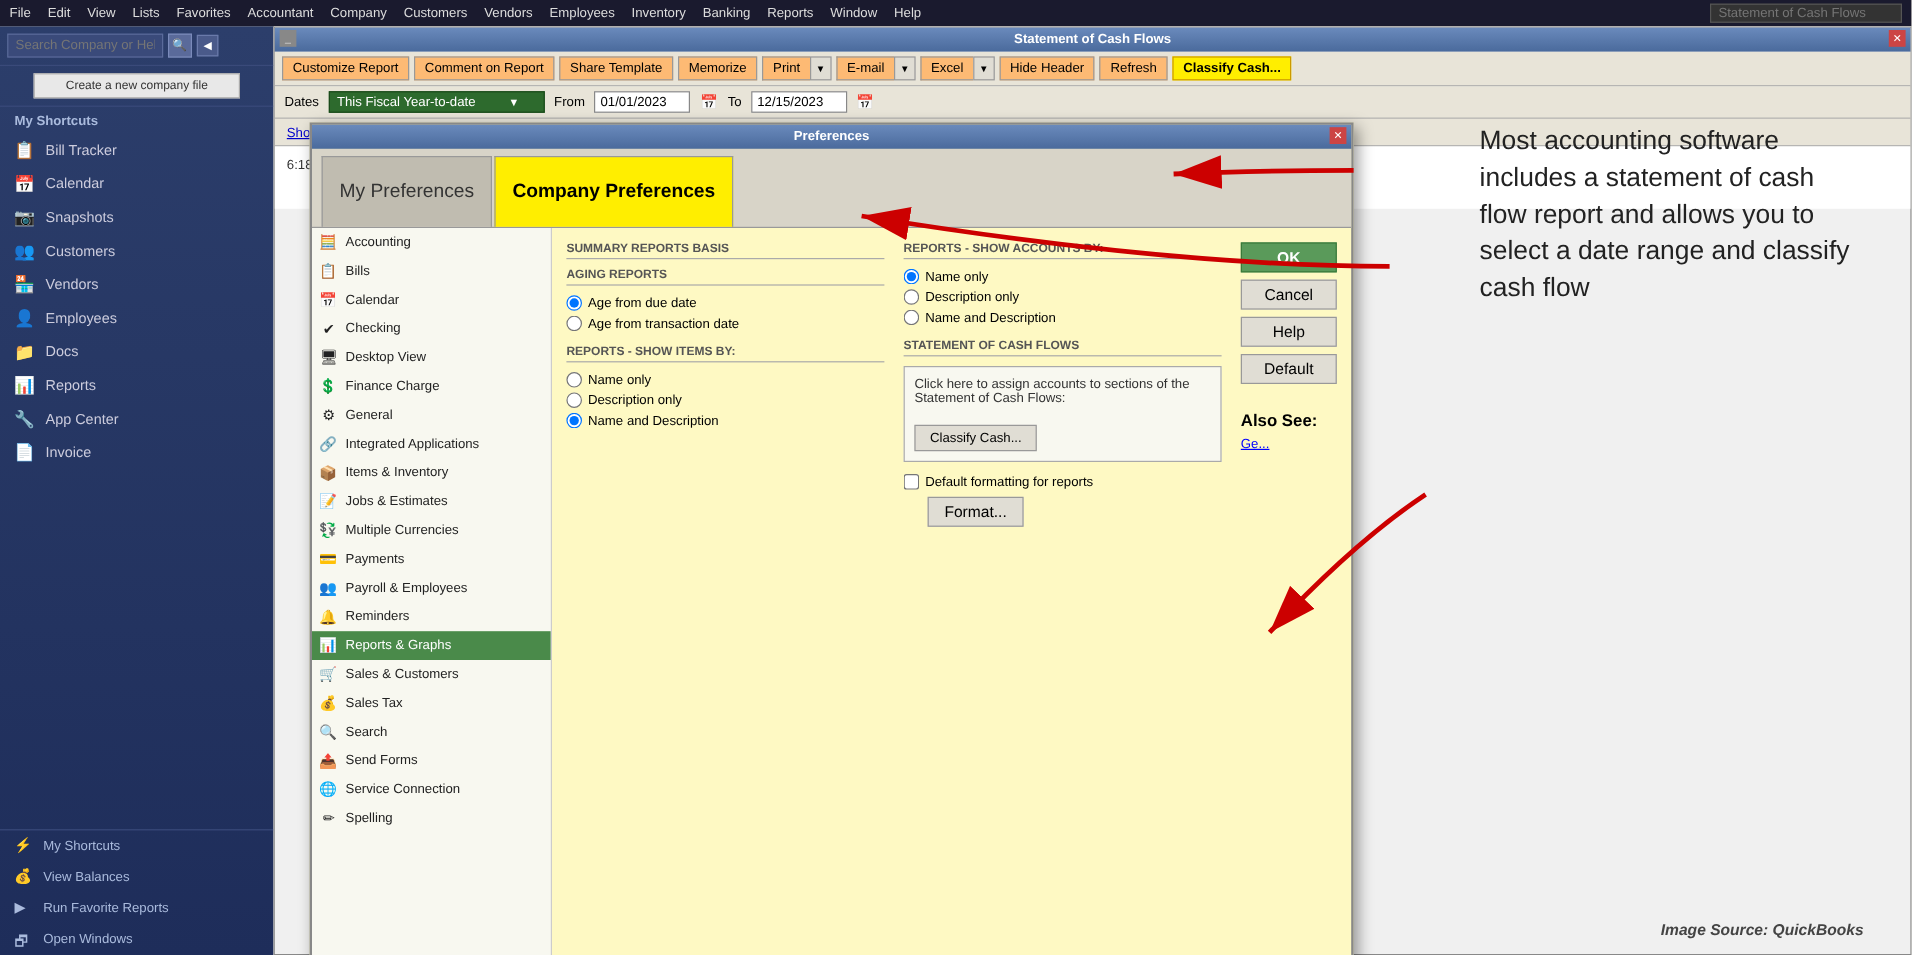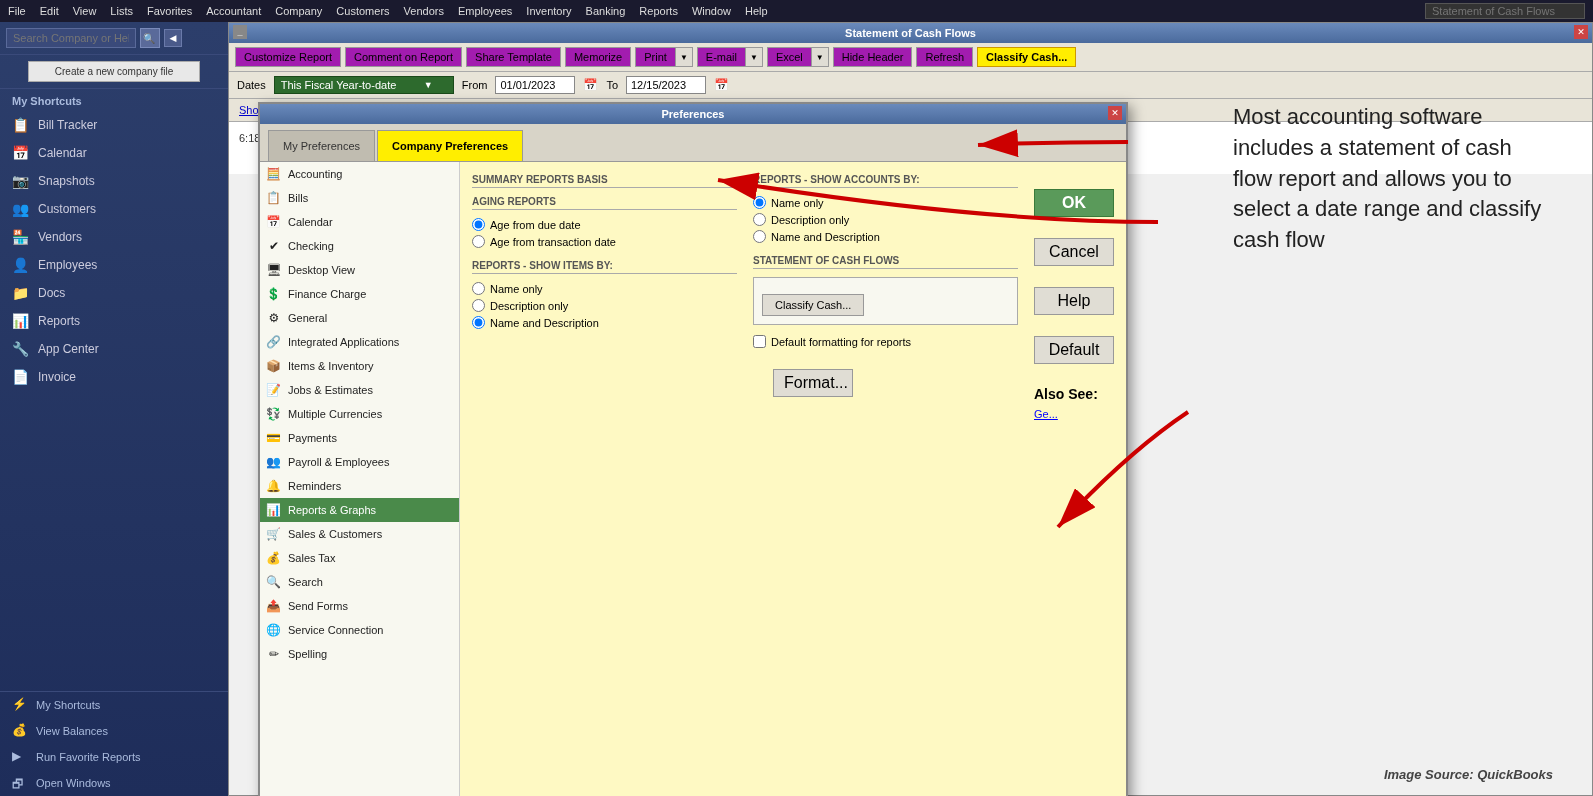--- a/index.html
+++ b/index.html
@@ -186,21 +186,21 @@
     .toolbar {
       background: #e8e4d8;
       border-bottom: 1px solid #aaa;
       padding: 4px 6px;
       display: flex;
       align-items: center;
       gap: 4px;
       flex-wrap: nowrap;
     }
     .toolbar-btn {
-      background: #a21caf;
+      background: #fdba74;
       border: 1px solid #999;
       padding: 3px 8px;
       font-size: 11px;
       cursor: pointer;
       white-space: nowrap;
     }
     .toolbar-btn.yellow { background: #ffee00; border: 1px solid #cc9900; font-weight: bold; }
     .toolbar-btn-split {
       display: flex;
       align-items: stretch;
@@ -287,26 +287,26 @@
       font-size: 9px;
     }
     .dialog-tabs {
       display: flex;
       gap: 2px;
       padding: 6px 8px 0;
       background: #d8d4c8;
       border-bottom: 1px solid #999;
     }
     .dialog-tab {
-      padding: 9px 14px;
+      padding: 20px 14px;
       background: #c0bcb0;
       border: 1px solid #999;
       border-bottom: none;
       cursor: pointer;
-      font-size: 11px;
+      font-size: 16px;
       color: #333;
     }
     .dialog-tab.active {
       background: #ffee00;
       color: #000;
       font-weight: bold;
       z-index: 1;
     }
     .dialog-body {
       display: flex;
@@ -363,25 +363,24 @@
       gap: 5px;
       margin-bottom: 4px;
       font-size: 11px;
     }
     .radio-item input[type=radio] { margin: 0; }
     .radio-item.highlighted { background: #ffee00; padding: 1px 3px; }
     .action-btn {
       background: #e0ddd4;
       border: 1px solid #999;
       padding: 4px 10px;
-      font-size: 16px;
+      font-size: 13px;
       cursor: pointer;
       width: 80px;
       text-align: center;
-      margin-top: 15px;
     }
     .action-btn.ok-btn { background: #5a9a5a; color: #fff; border: 1px solid #3a7a3a; font-weight: bold; width: 80px; }
     .classify-btn {
       background: #e0ddd4;
       border: 1px solid #999;
       padding: 4px 12px;
       font-size: 11px;
       cursor: pointer;
       margin-top: 8px;
     }
@@ -723,20 +722,21 @@
             </div>
             <div class="radio-item">
               <input type="radio" name="accounts" style="">
               <span>Name and Description</span>
             </div>
           </div>
 
           
           <div class="section-title">STATEMENT OF CASH FLOWS</div>
           <div class="cash-flows-box">
+            <p>Click here to assign accounts to sections of the Statement of Cash Flows:</p>
             <button class="classify-btn">Classify Cash...</button>
           </div>
           <div class="checkbox-item" style="margin-top:10px;">
             <input type="checkbox" style="">
             <span>Default formatting for reports</span>
           </div>
           <button class="action-btn" style="margin-left:20px;">Format...</button>
         </div>
 
         <div class="dialog-actions">

